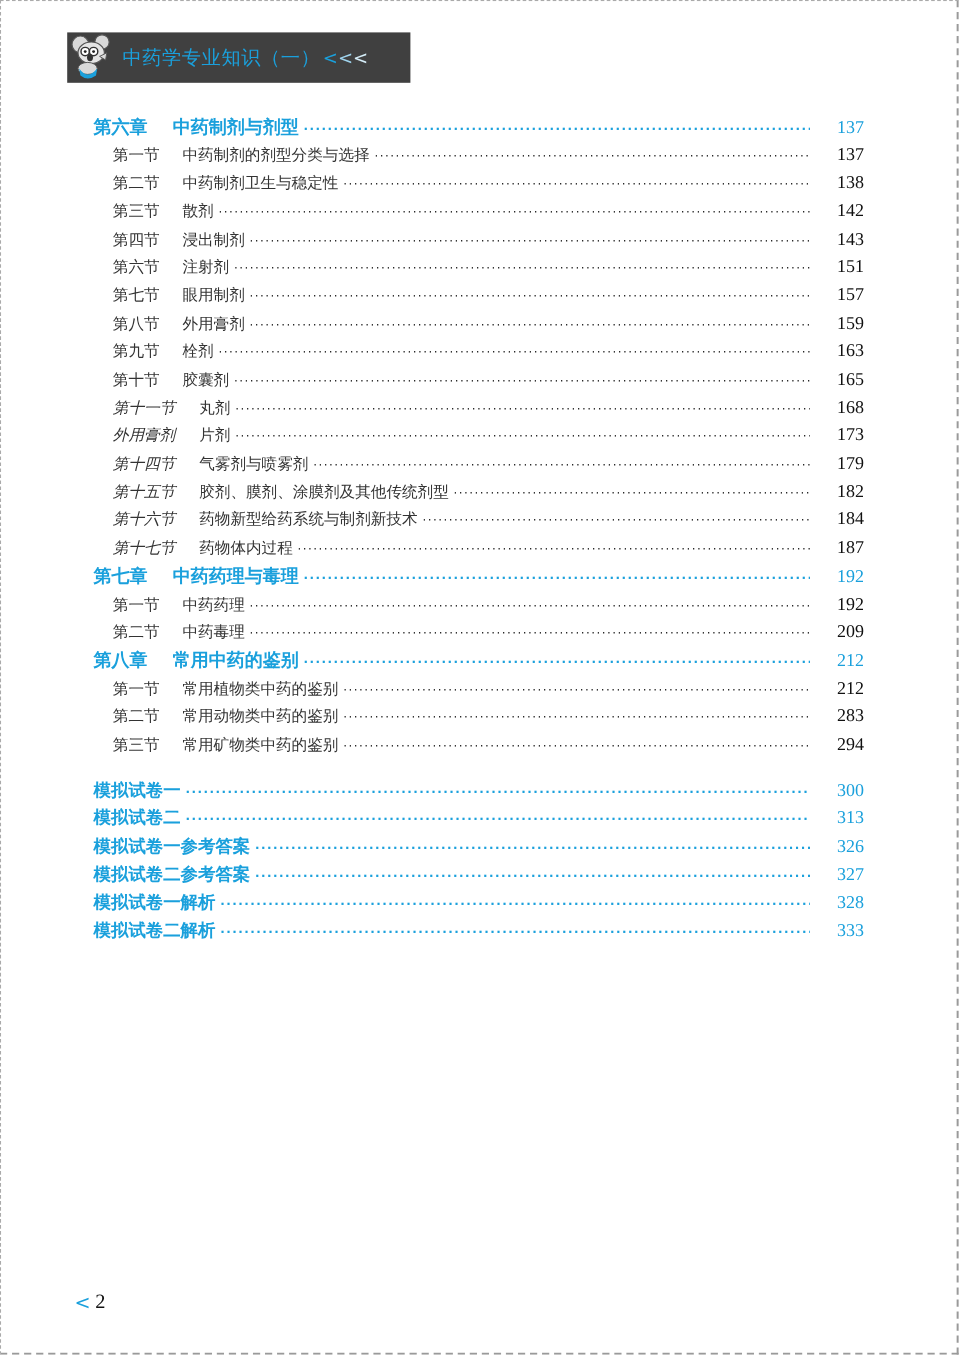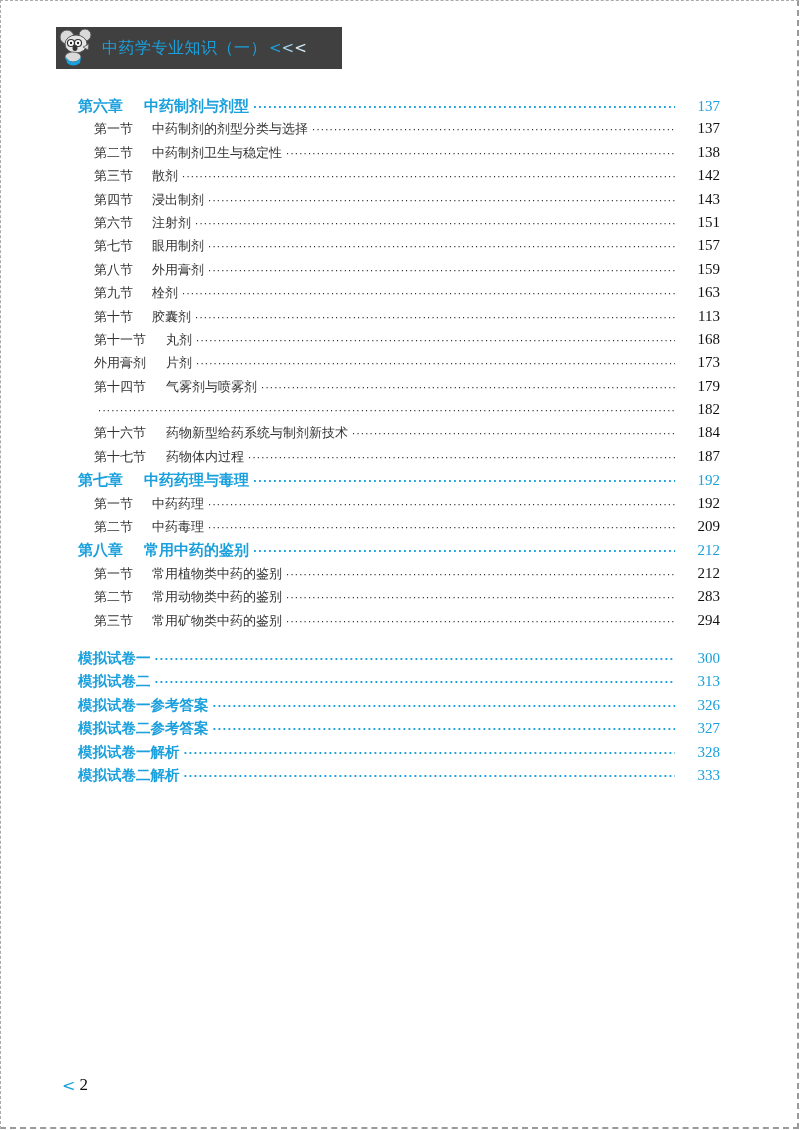--- a/index.html
+++ b/index.html
@@ -17,21 +17,21 @@
 
   .toc { position: absolute; left: 78px; top: 97px; width: 642px; }
   .row { display: flex; align-items: baseline; height: 23.4px; font-size: 13px; color: #333; }
   .row .label { white-space: nowrap; }
   .row .num { font-family: Liberation Serif, serif; font-size: 15px; color: #111; margin-left: 23px; min-width: 22px; text-align: right; }
   .row .dots { flex: 1; overflow: hidden; white-space: nowrap; margin-left: 4px;
                letter-spacing: 1.2px; font-size: 10px; color: #222; }
   .row .dots::after { content: "···································································································································································"; }
   .row.section { padding-left: 16px; }
   .row.section .sec-no { display: inline-block; width: 58px; }
-  .row.section.long .sec-no { width: 72px; }
+  .row.section.long .sec-no { width: 72px; font-style: italic; }
   .row.chapter { color: #1aa0dc; font-weight: bold; font-size: 15px; }
   .row.chapter .ch-no { display: inline-block; width: 66px; }
   .row.chapter .dots { color: #1aa0dc; }
   .row.chapter .num, .row.appendix .num { color: #1aa0dc; font-weight: normal; }
   .row.appendix { color: #1aa0dc; font-weight: bold; font-size: 14.5px; }
   .row.appendix .dots { color: #1aa0dc; }
   .spacer { height: 14px; }
 
   .footer { position: absolute; left: 62px; top: 1075px; display: flex; align-items: center; }
   .footer-chev { color: #1aa0dc; font-size: 16px; margin-right: 4px; }
@@ -105,38 +105,39 @@
       <span class="num">159</span>
     </div>
   <div class="row section">
       <span class="label"><span class="sec-no">第九节</span><span>栓剂</span></span>
       <span class="dots"></span>
       <span class="num">163</span>
     </div>
   <div class="row section">
       <span class="label"><span class="sec-no">第十节</span><span>胶囊剂</span></span>
       <span class="dots"></span>
-      <span class="num">113</span>
+      <span class="num">165</span>
     </div>
   <div class="row section long">
       <span class="label"><span class="sec-no">第十一节</span><span>丸剂</span></span>
       <span class="dots"></span>
       <span class="num">168</span>
     </div>
   <div class="row section long">
       <span class="label"><span class="sec-no">外用膏剂</span><span>片剂</span></span>
       <span class="dots"></span>
       <span class="num">173</span>
     </div>
   <div class="row section long">
       <span class="label"><span class="sec-no">第十四节</span><span>气雾剂与喷雾剂</span></span>
       <span class="dots"></span>
       <span class="num">179</span>
     </div>
   <div class="row section long">
+      <span class="label"><span class="sec-no">第十五节</span><span>胶剂、膜剂、涂膜剂及其他传统剂型</span></span>
       <span class="dots"></span>
       <span class="num">182</span>
     </div>
   <div class="row section long">
       <span class="label"><span class="sec-no">第十六节</span><span>药物新型给药系统与制剂新技术</span></span>
       <span class="dots"></span>
       <span class="num">184</span>
     </div>
   <div class="row section long">
       <span class="label"><span class="sec-no">第十七节</span><span>药物体内过程</span></span>

